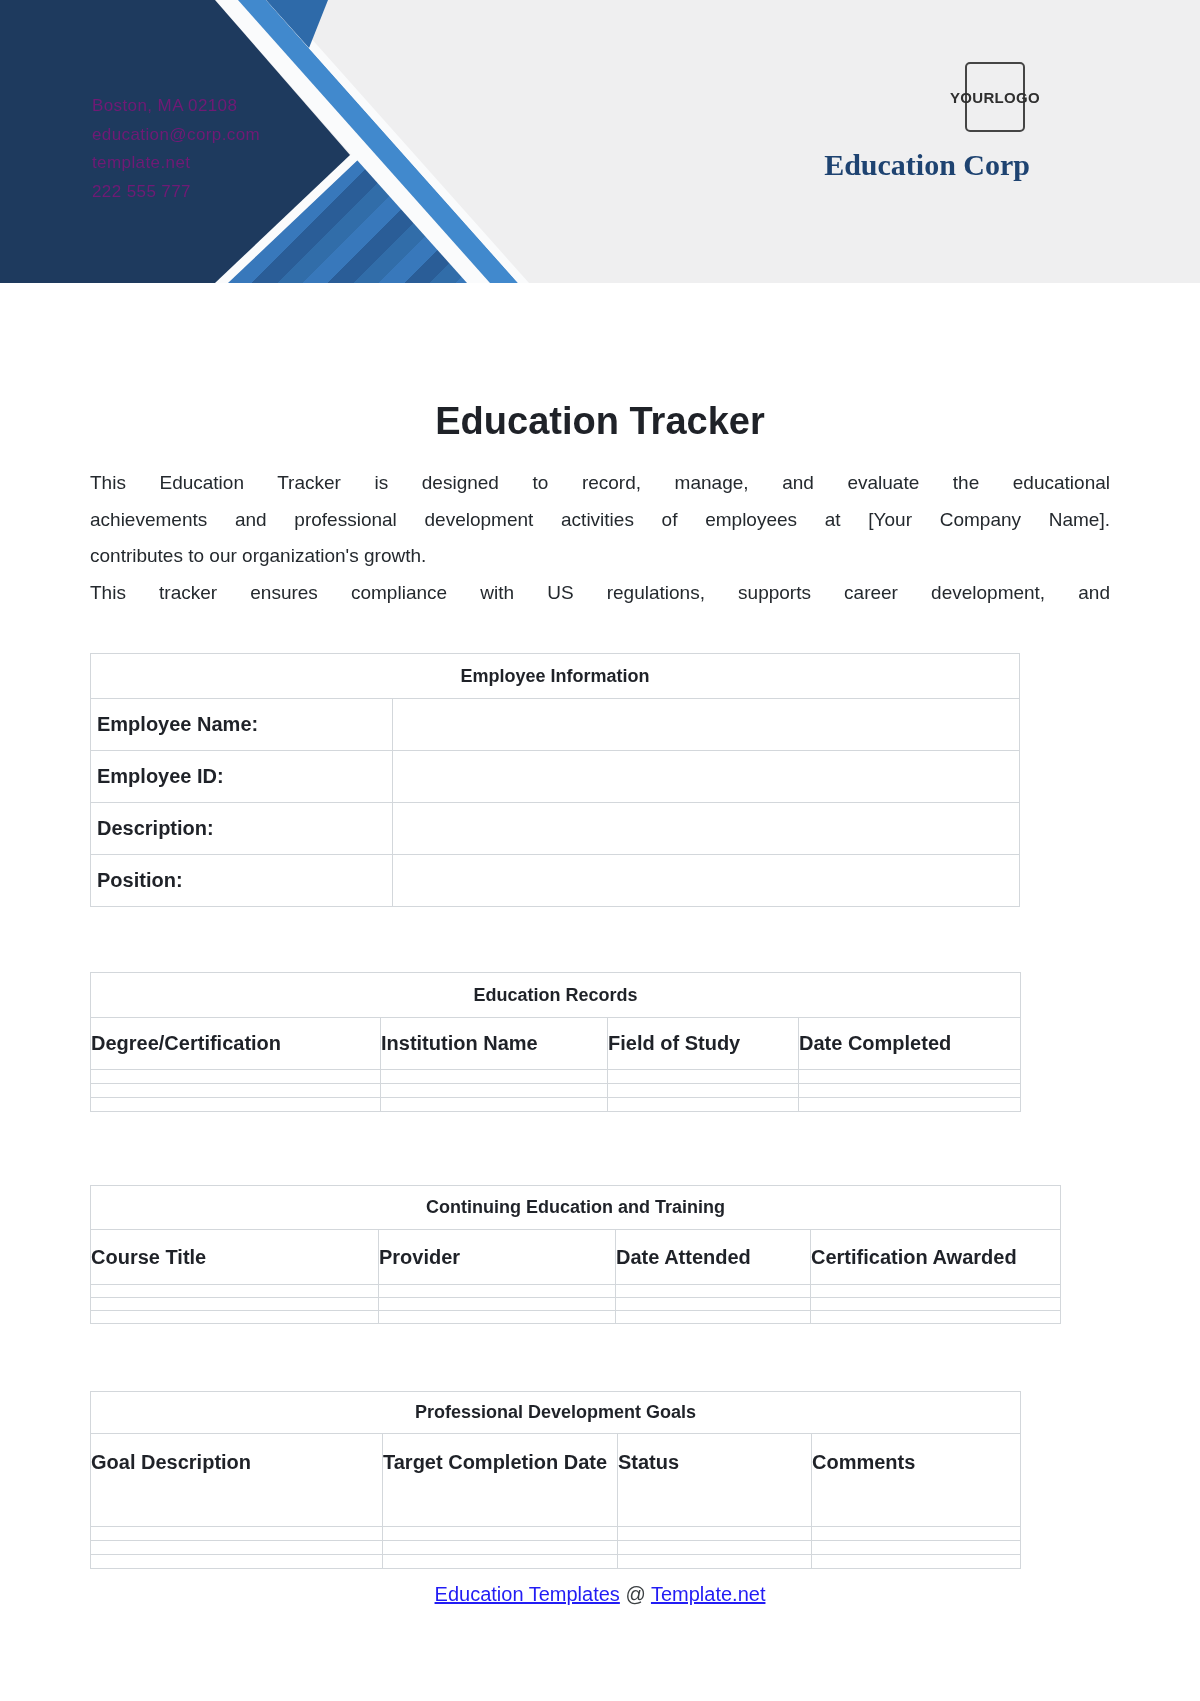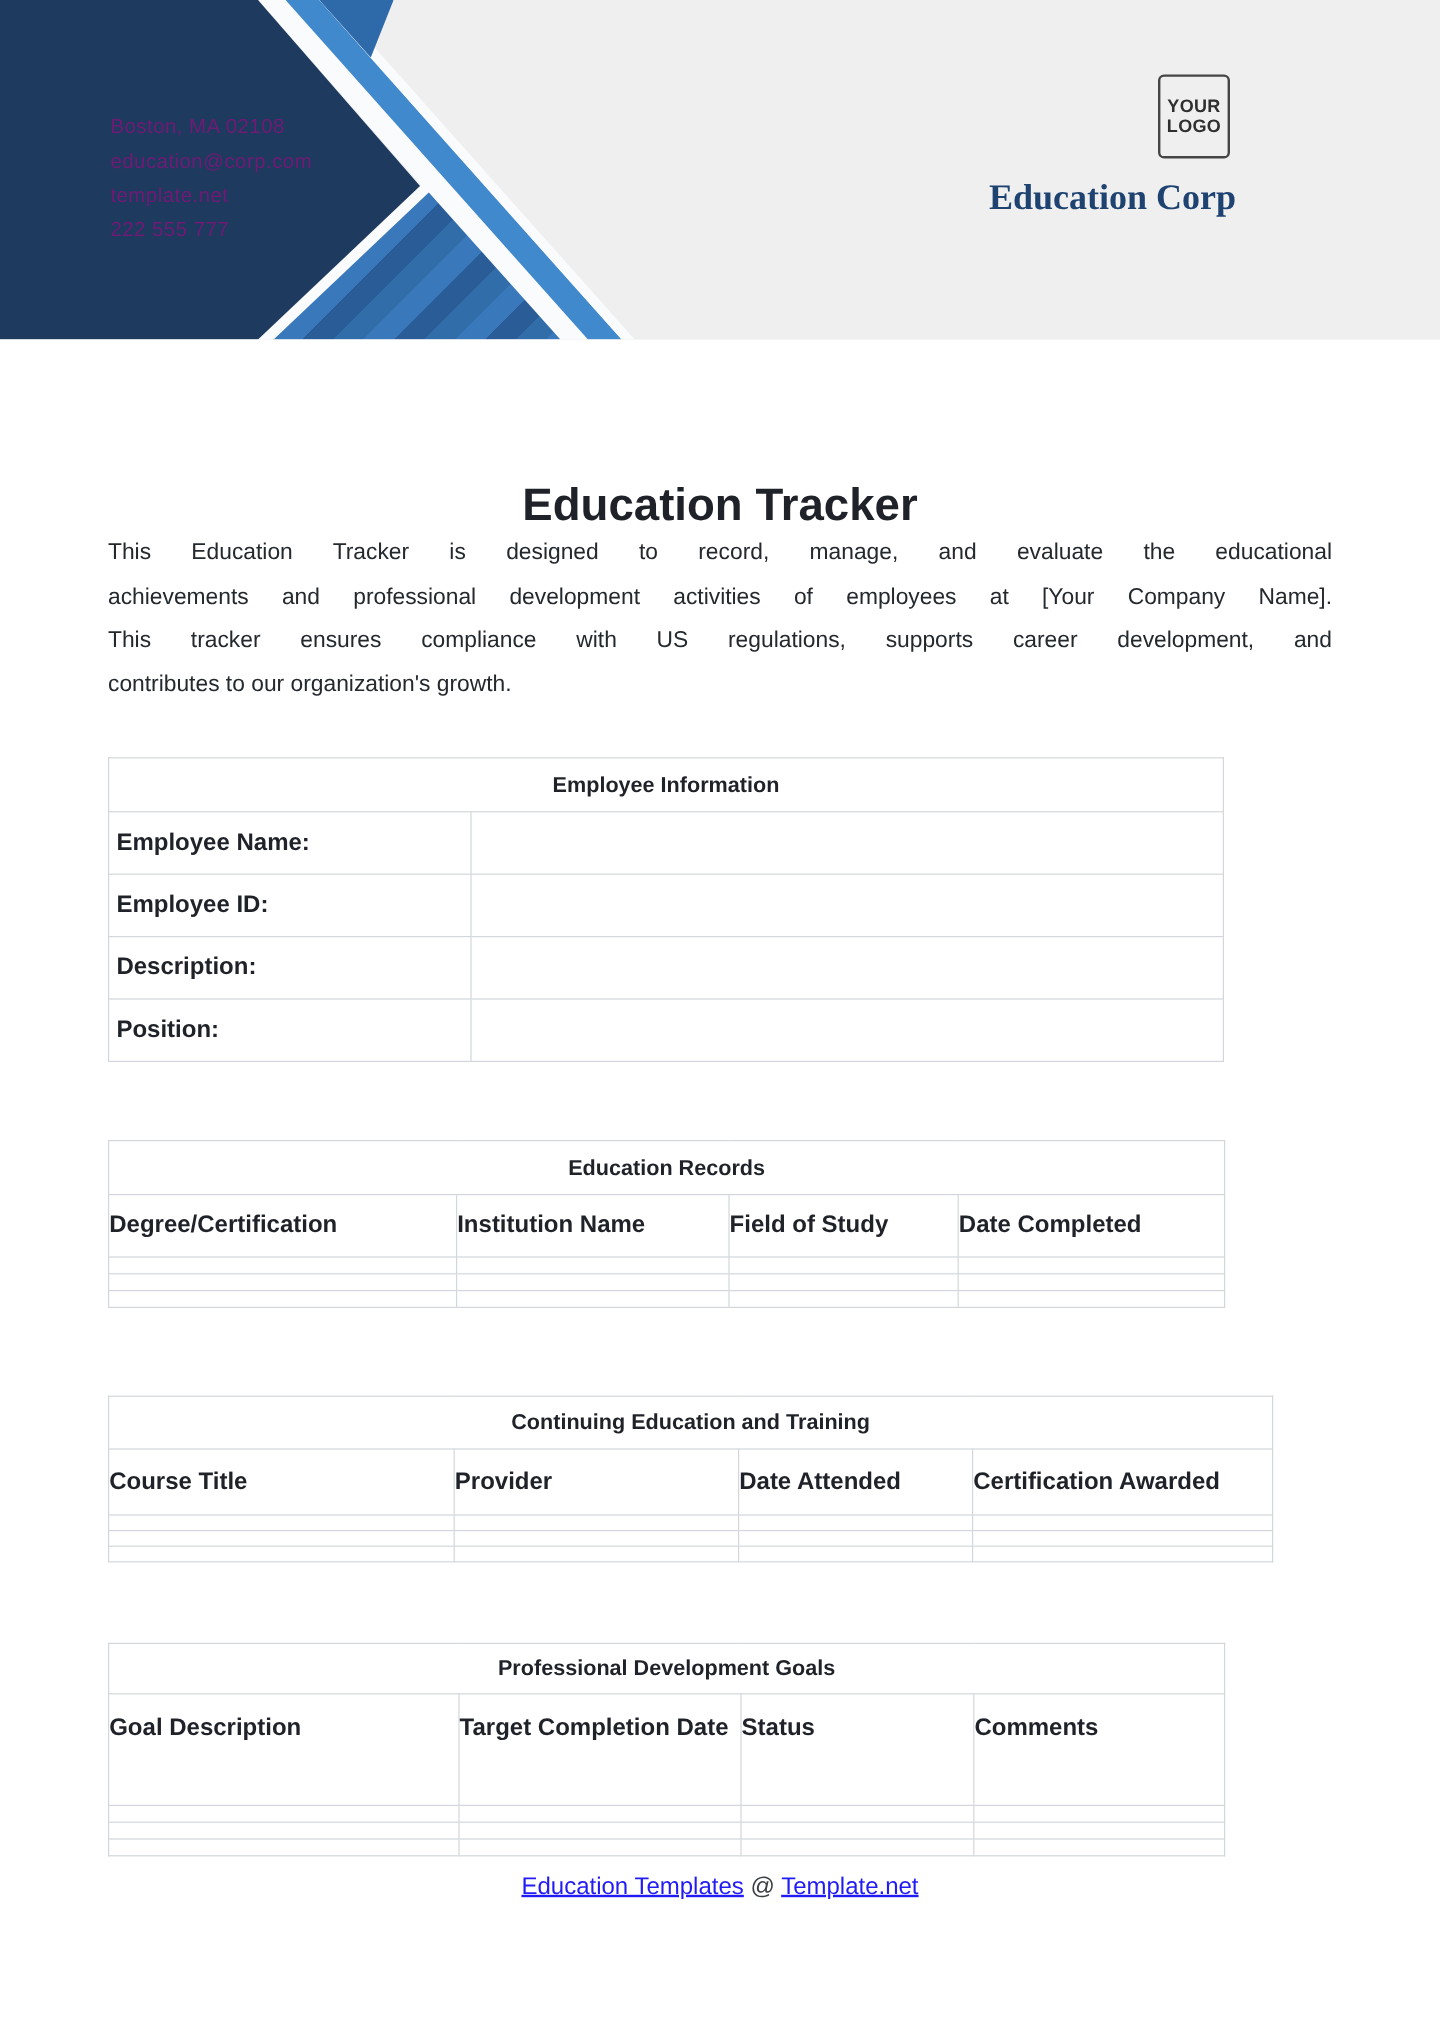--- a/index.html
+++ b/index.html
@@ -47,21 +47,20 @@
   }
   .logo-box {
     position: absolute;
     left: 965px;
     top: 62px;
     width: 60px;
     height: 70px;
     border: 2px solid #454545;
     border-radius: 5px;
     display: flex;
-    flex-direction: column;
     align-items: center;
     justify-content: center;
     font-size: 15px;
     font-weight: bold;
     line-height: 17px;
     letter-spacing: 0.3px;
     color: #2f2f2f;
     z-index: 5;
   }
   .company-name {
@@ -79,20 +78,21 @@
   .content { padding: 0 90px; }
   .doc-title {
     margin-top: 117px;
     width: 1020px;
     text-align: center;
     font-size: 38px;
     font-weight: bold;
     color: #1f2228;
   }
   .intro {
+    margin-top: 22px;
     width: 1020px;
     font-size: 19px;
     color: #24292e;
   }
   .intro .line {
     line-height: 36.5px;
     text-align: justify;
     text-align-last: justify;
   }
   .intro .line.last { text-align-last: left; }
@@ -179,22 +179,22 @@
     <div class="company-name">Education Corp</div>
   </div>
 
   <div class="content">
 
     <h1 class="doc-title">Education Tracker</h1>
 
     <div class="intro">
       <div class="line">This Education Tracker is designed to record, manage, and evaluate the educational</div>
       <div class="line">achievements and professional development activities of employees at [Your Company Name].</div>
+      <div class="line last">contributes to our organization's growth.</div>
       <div class="line">This tracker ensures compliance with US regulations, supports career development, and</div>
-      <div class="line last">contributes to our organization's growth.</div>
     </div>
 
     <table class="tbl t1">
       <colgroup>
           <col style="width:302px">
           <col>
         </colgroup>
       <tbody>
           <tr class="tbl-title-row">
         <td colspan="2" class="tbl-title">Employee Information</td>

